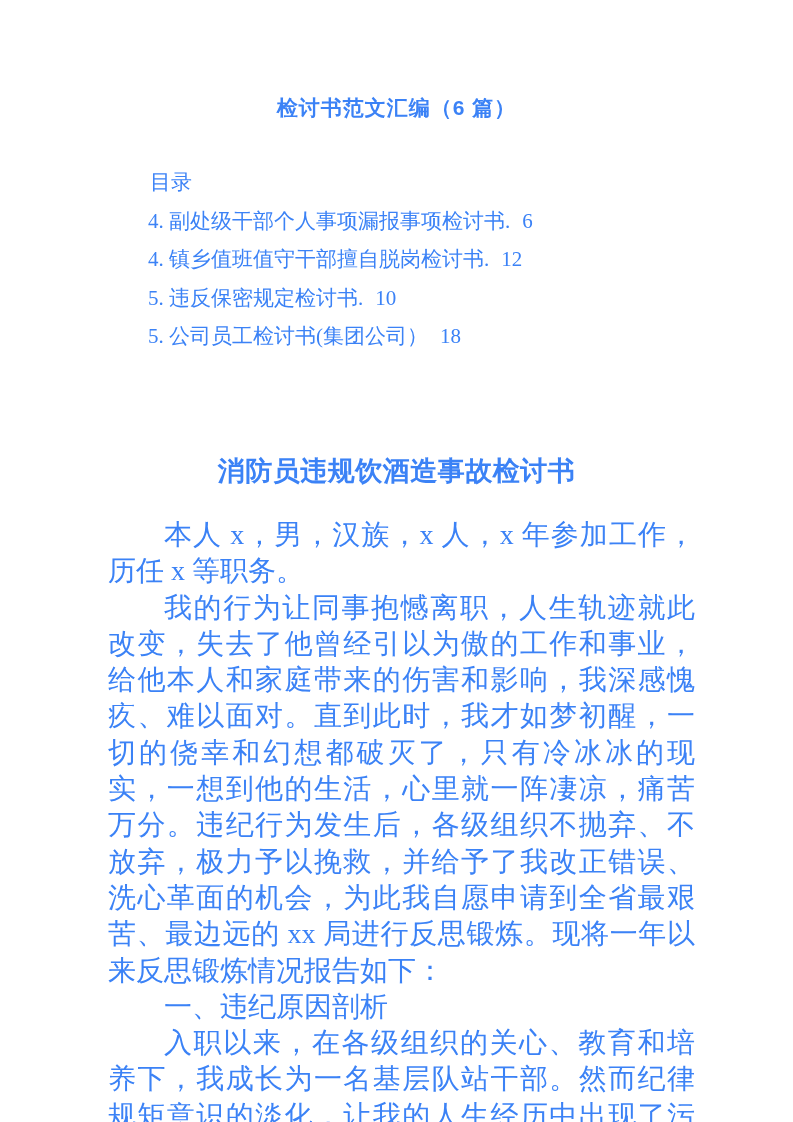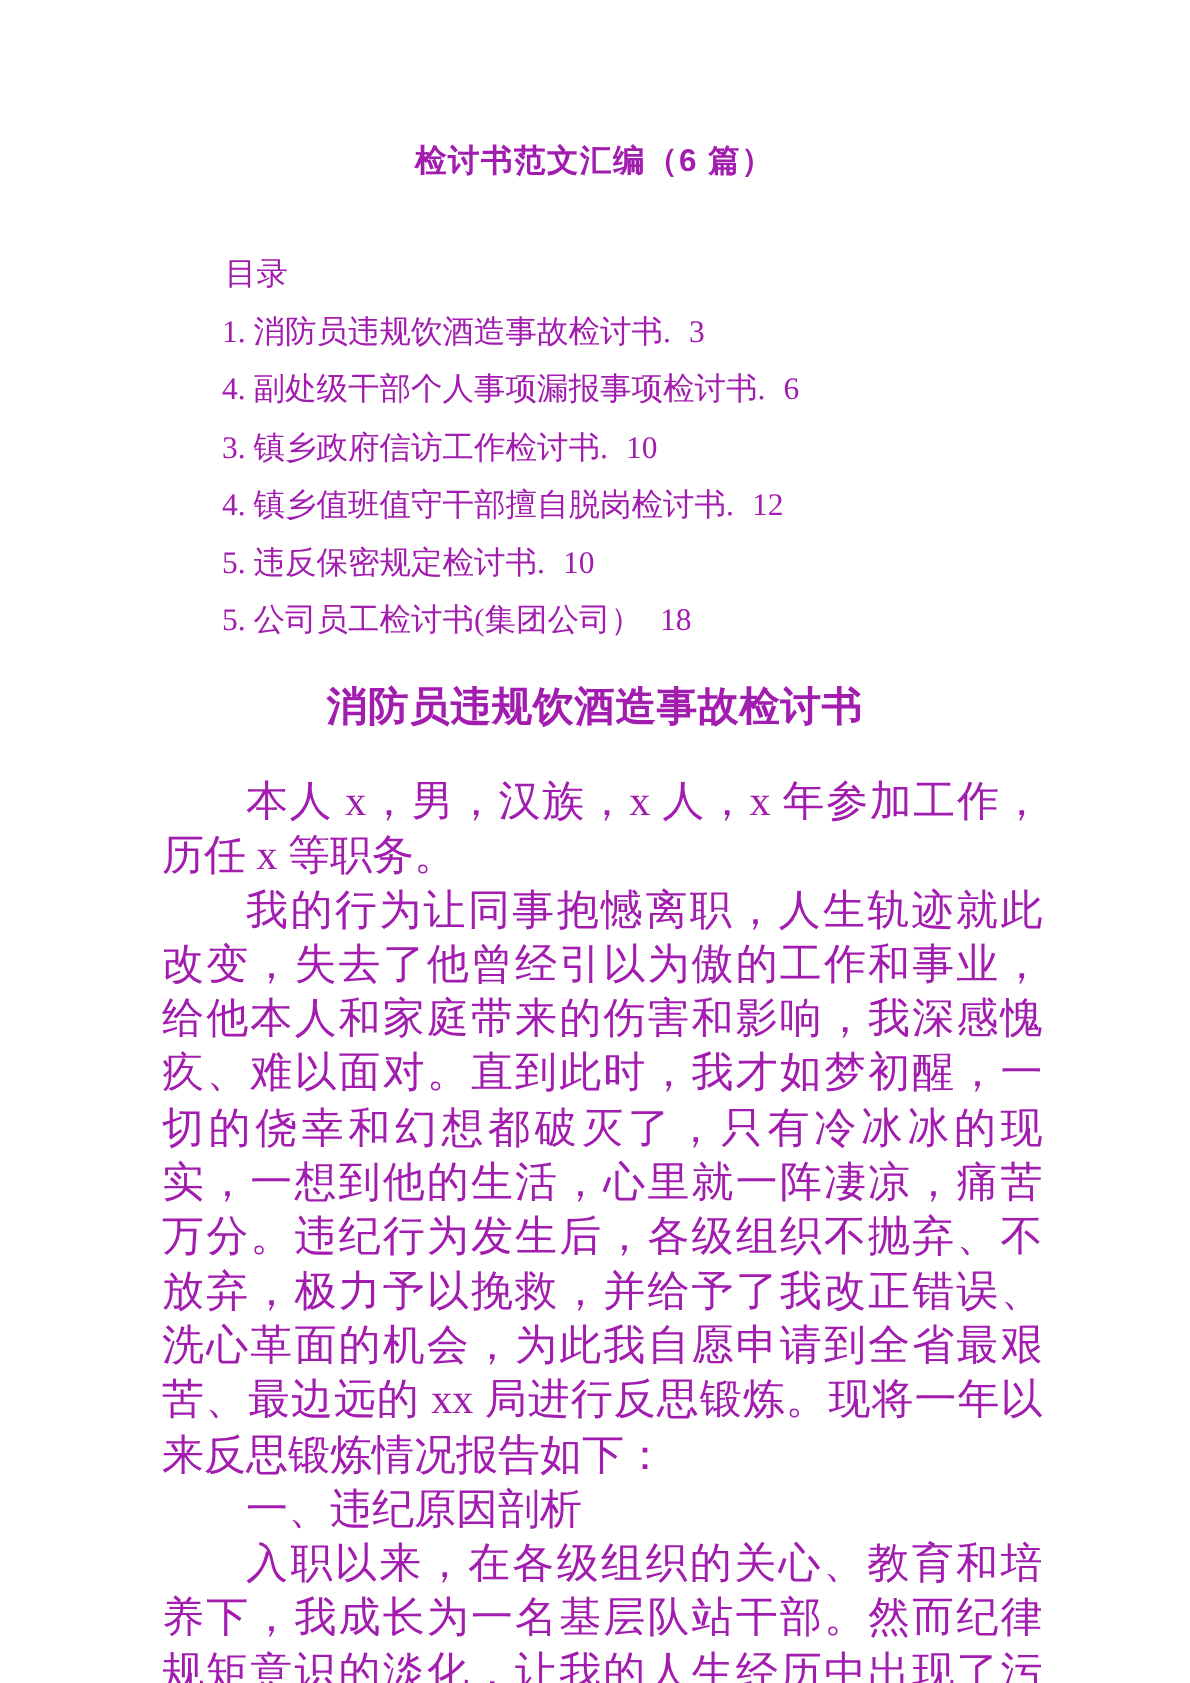--- a/index.html
+++ b/index.html
@@ -5,21 +5,21 @@
   html, body {
     margin: 0;
     padding: 0;
     background: #ffffff;
   }
   .page {
     position: relative;
     width: 793px;
     height: 1122px;
     background: #ffffff;
-    color: #a21caf;
+    color: #3b82f6;
     font-family: "Liberation Serif", "DejaVu Serif", serif;
     overflow: hidden;
   }
   .doc-title {
     position: absolute;
     top: 92px;
     left: 0;
     width: 100%;
     text-align: center;
     font-family: "Liberation Sans", "DejaVu Sans", sans-serif;
@@ -82,27 +82,21 @@
 <body>
 
 <div class="page">
 
   <div class="doc-title">检讨书范文汇编（6 篇）</div>
 
   <div class="toc-label">目录</div>
 
   <div class="toc">
     <div class="toc-item">
-      <span>1. 消防员违规饮酒造事故检讨书.</span><span class="pagenum">3</span>
-    </div>
-    <div class="toc-item">
       <span>4. 副处级干部个人事项漏报事项检讨书.</span><span class="pagenum">6</span>
-    </div>
-    <div class="toc-item">
-      <span>3. 镇乡政府信访工作检讨书.</span><span class="pagenum">10</span>
     </div>
     <div class="toc-item">
       <span>4. 镇乡值班值守干部擅自脱岗检讨书.</span><span class="pagenum">12</span>
     </div>
     <div class="toc-item">
       <span>5. 违反保密规定检讨书.</span><span class="pagenum">10</span>
     </div>
     <div class="toc-item">
       <span>5. 公司员工检讨书(集团公司）</span><span class="pagenum">18</span>
     </div>

